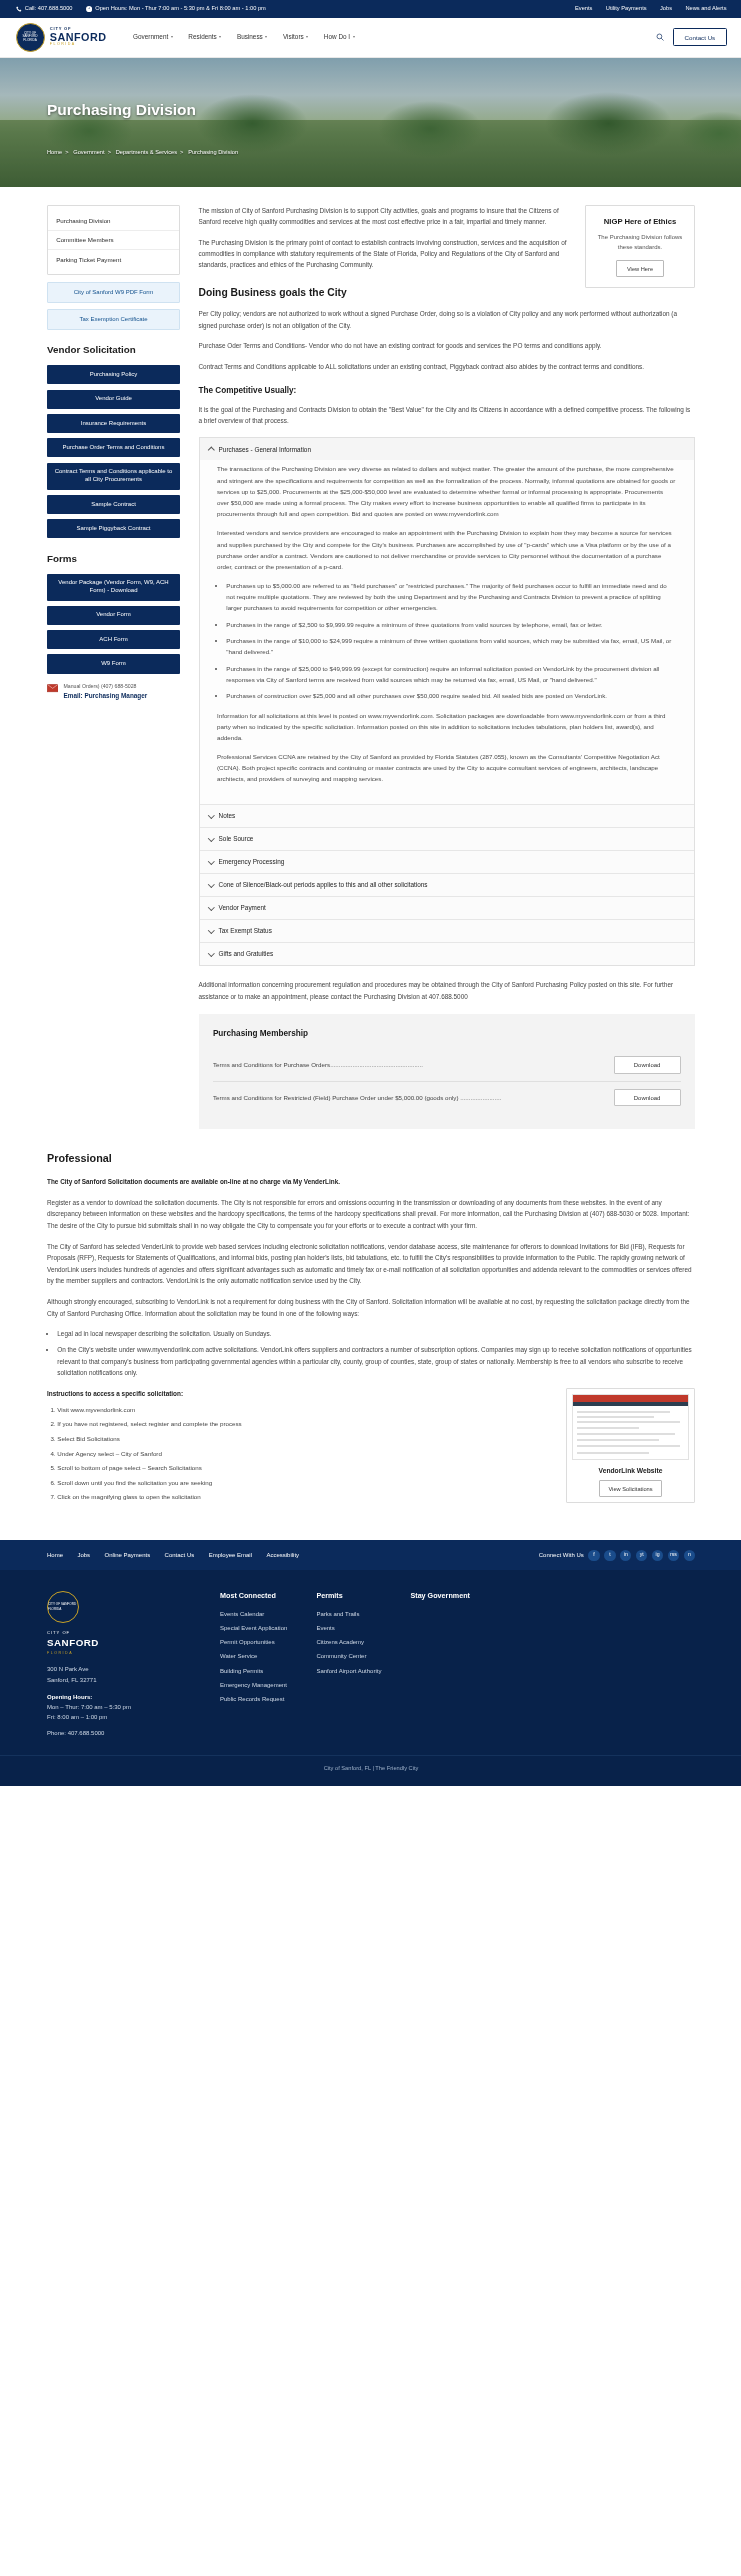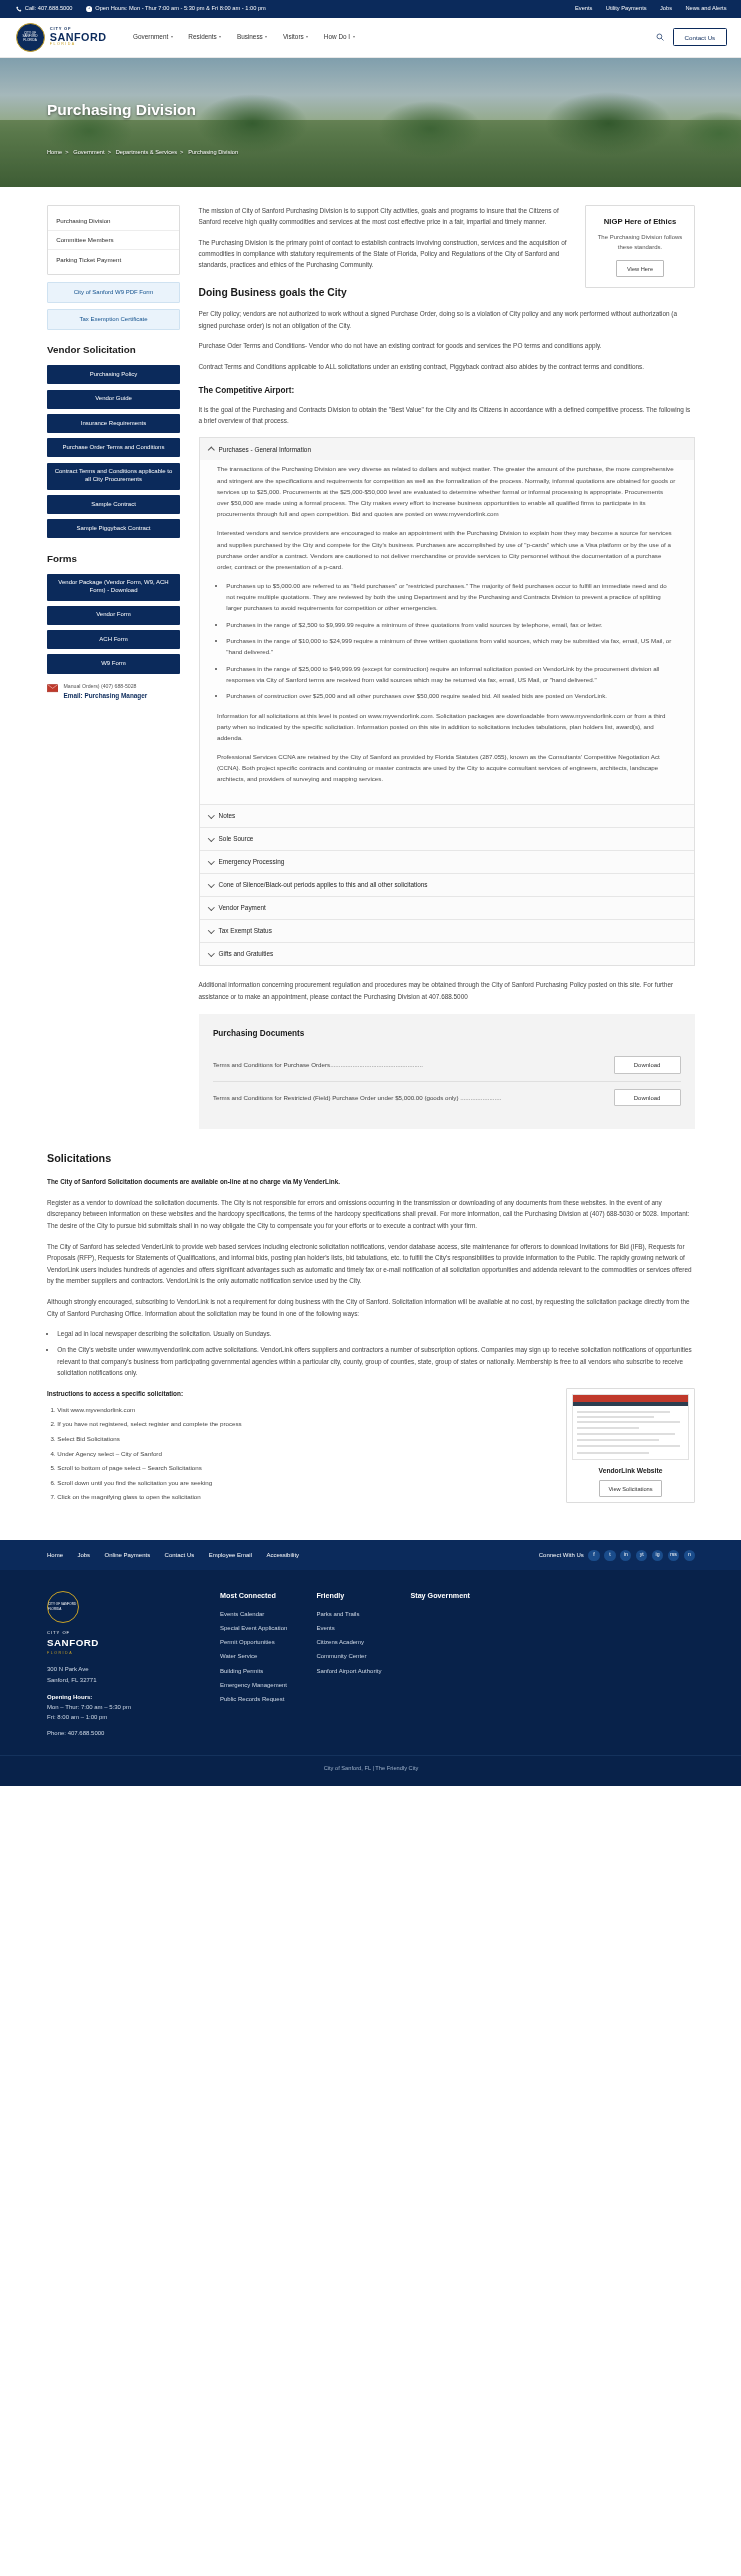--- a/index.html
+++ b/index.html
@@ -353,21 +353,21 @@
     </div>
 
     <p>The mission of City of Sanford Purchasing Division is to support City activities, goals and programs to insure that the Citizens of Sanford receive high quality commodities and services at the most cost effective price in a fair, impartial and timely manner.</p>
     <p>The Purchasing Division is the primary point of contact to establish contracts involving construction, services and the acquisition of commodities in compliance with statutory requirements of the State of Florida, Policy and Regulations of the City of Sanford and standards, practices and ethics of the Purchasing Community.</p>
 
     <h2>Doing Business goals the City</h2>
     <p>Per City policy; vendors are not authorized to work without a signed Purchase Order, doing so is a violation of City policy and any work performed without authorization (a signed purchase order) is not an obligation of the City.</p>
     <p>Purchase Oder Terms and Conditions- Vendor who do not have an existing contract for goods and services the PO terms and conditions apply.</p>
     <p>Contract Terms and Conditions applicable to ALL solicitations under an existing contract, Piggyback contract also abides by the contract terms and conditions.</p>
 
-    <h3>The Competitive Airport:</h3>
+    <h3>The Competitive Usually:</h3>
     <p>It is the goal of the Purchasing and Contracts Division to obtain the "Best Value" for the City and its Citizens in accordance with a defined competitive process. The following is a brief overview of that process.</p>
 
     <div class="accordion">
 
       <div class="acc-item">
         <div class="acc-head open">
           <i class="chev up"></i>
           <span>Purchases - General Information</span>
         </div>
         <div class="acc-body">
@@ -425,36 +425,36 @@
         <div class="acc-head">
           <i class="chev"></i>
           <span>Gifts and Gratuities</span>
         </div>
       </div>
     </div>
 
     <p>Additional information concerning procurement regulation and procedures may be obtained through the City of Sanford Purchasing Policy posted on this site. For further assistance or to make an appointment, please contact the Purchasing Division at 407.688.5000</p>
 
     <div class="doc-panel">
-      <h3>Purchasing Documents</h3>
+      <h3>Purchasing Membership</h3>
       <div class="doc-row">
         <div class="doc-label">Terms and Conditions for Purchase Orders......................................................</div>
         <button class="dl-btn">Download</button>
       </div>
       <div class="doc-row">
         <div class="doc-label">Terms and Conditions for Restricted (Field) Purchase Order under $5,000.00 (goods only) ........................</div>
         <button class="dl-btn">Download</button>
       </div>
     </div>
 
   </main>
 </div>
 
 <section class="solic">
-  <h2>Solicitations</h2>
+  <h2>Professional</h2>
   <p style="font-weight:bold;color:#222;">The City of Sanford Solicitation documents are available on-line at no charge via My VenderLink.</p>
   <p>Register as a vendor to download the solicitation documents. The City is not responsible for errors and omissions occurring in the transmission or downloading of any documents from these websites. In the event of any discrepancy between information on these websites and the hardcopy specifications, the terms of the hardcopy specifications shall prevail. For more information, call the Purchasing Division at (407) 688-5030 or 5028. Important: The desire of the City to pursue bid submittals shall in no way obligate the City to compensate you for your efforts or to execute a contract with your firm.</p>
   <p>The City of Sanford has selected VenderLink to provide web based services including electronic solicitation notifications, vendor database access, site maintenance for offerors to download Invitations for Bid (IFB), Requests for Proposals (RFP), Requests for Statements of Qualifications, and informal bids, posting plan holder's lists, bid tabulations, etc. to fulfill the City's responsibilities to provide information to the Public. The rapidly growing network of VendorLink users includes hundreds of agencies and offers significant advantages such as automatic and timely fax or e-mail notification of all solicitation opportunities and addenda relevant to the commodities or services offered by the member suppliers and contractors. VendorLink is the only automatic notification service used by the City.</p>
   <p>Although strongly encouraged, subscribing to VendorLink is not a requirement for doing business with the City of Sanford. Solicitation information will be available at no cost, by requesting the solicitation package directly from the City of Sanford Purchasing Office. Information about the solicitation may be found in one of the following ways:</p>
   <ul>
     <li>Legal ad in local newspaper describing the solicitation. Usually on Sundays.</li>
     <li>On the City's website under www.myvendorlink.com active solicitations. VendorLink offers suppliers and contractors a number of subscription options. Companies may sign up to receive solicitation notifications of opportunities relevant to that company's business from participating governmental agencies within a particular city, county, group of counties, state, group of states or nationally. Membership is free to all vendors who subscribe to receive solicitation notifications only.</li>
   </ul>
 
   <div class="solic-flex">
@@ -536,21 +536,21 @@
       <li><a href="#">Special Event Application</a></li>
       <li><a href="#">Permit Opportunities</a></li>
       <li><a href="#">Water Service</a></li>
       <li><a href="#">Building Permits</a></li>
       <li><a href="#">Emergency Management</a></li>
       <li><a href="#">Public Records Request</a></li>
     </ul>
   </div>
 
   <div class="fm-col">
-    <h4>Friendly</h4>
+    <h4>Permits</h4>
     <ul>
       <li><a href="#">Parks and Trails</a></li>
       <li><a href="#">Events</a></li>
       <li><a href="#">Citizens Academy</a></li>
       <li><a href="#">Community Center</a></li>
       <li><a href="#">Sanford Airport Authority</a></li>
     </ul>
   </div>
 
   <div class="fm-col">

